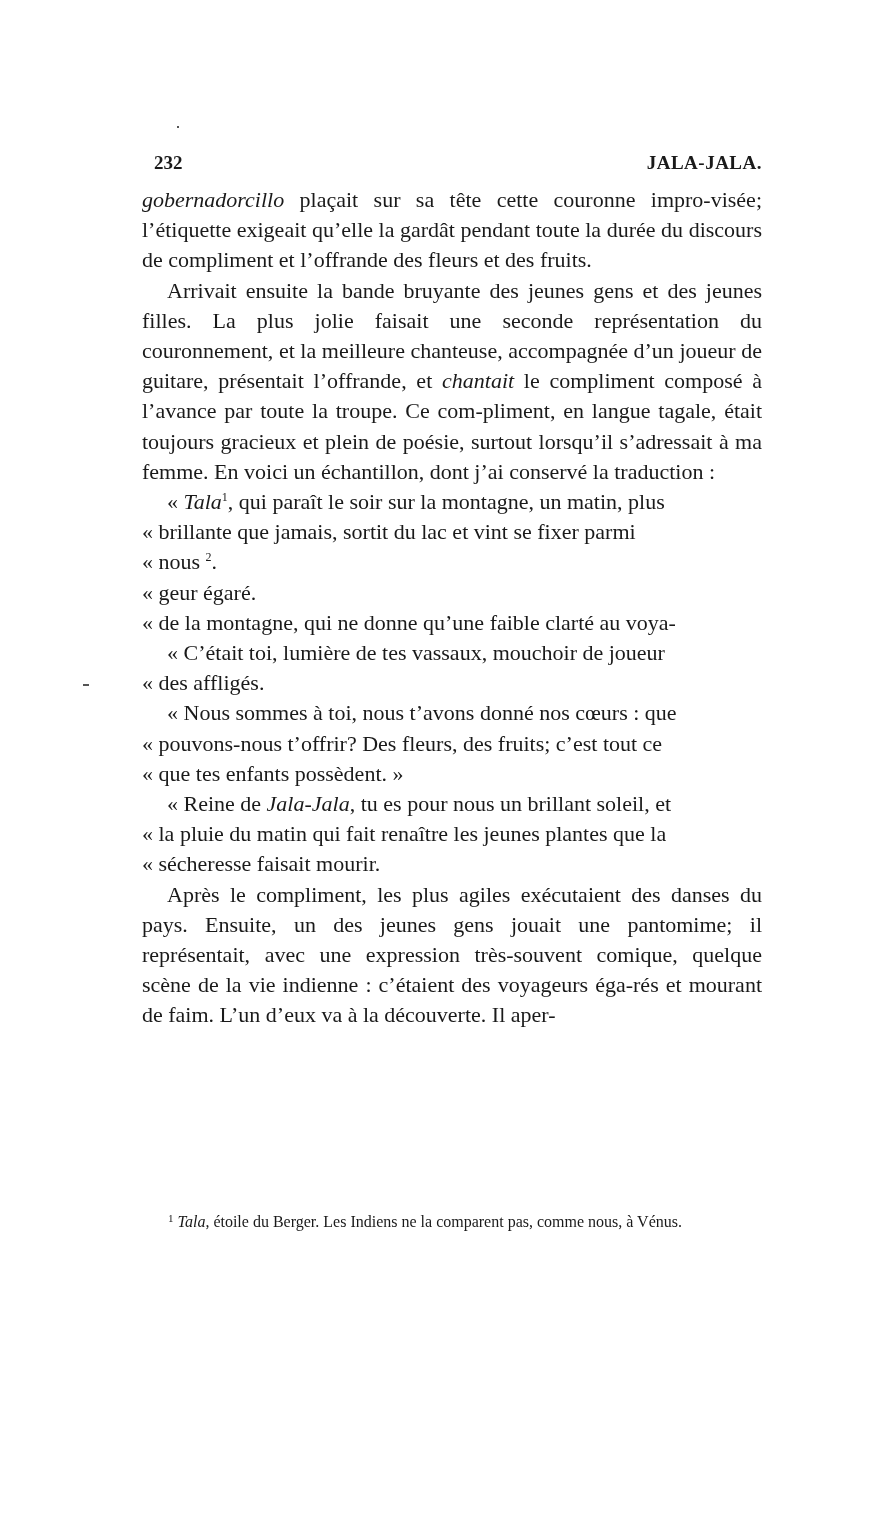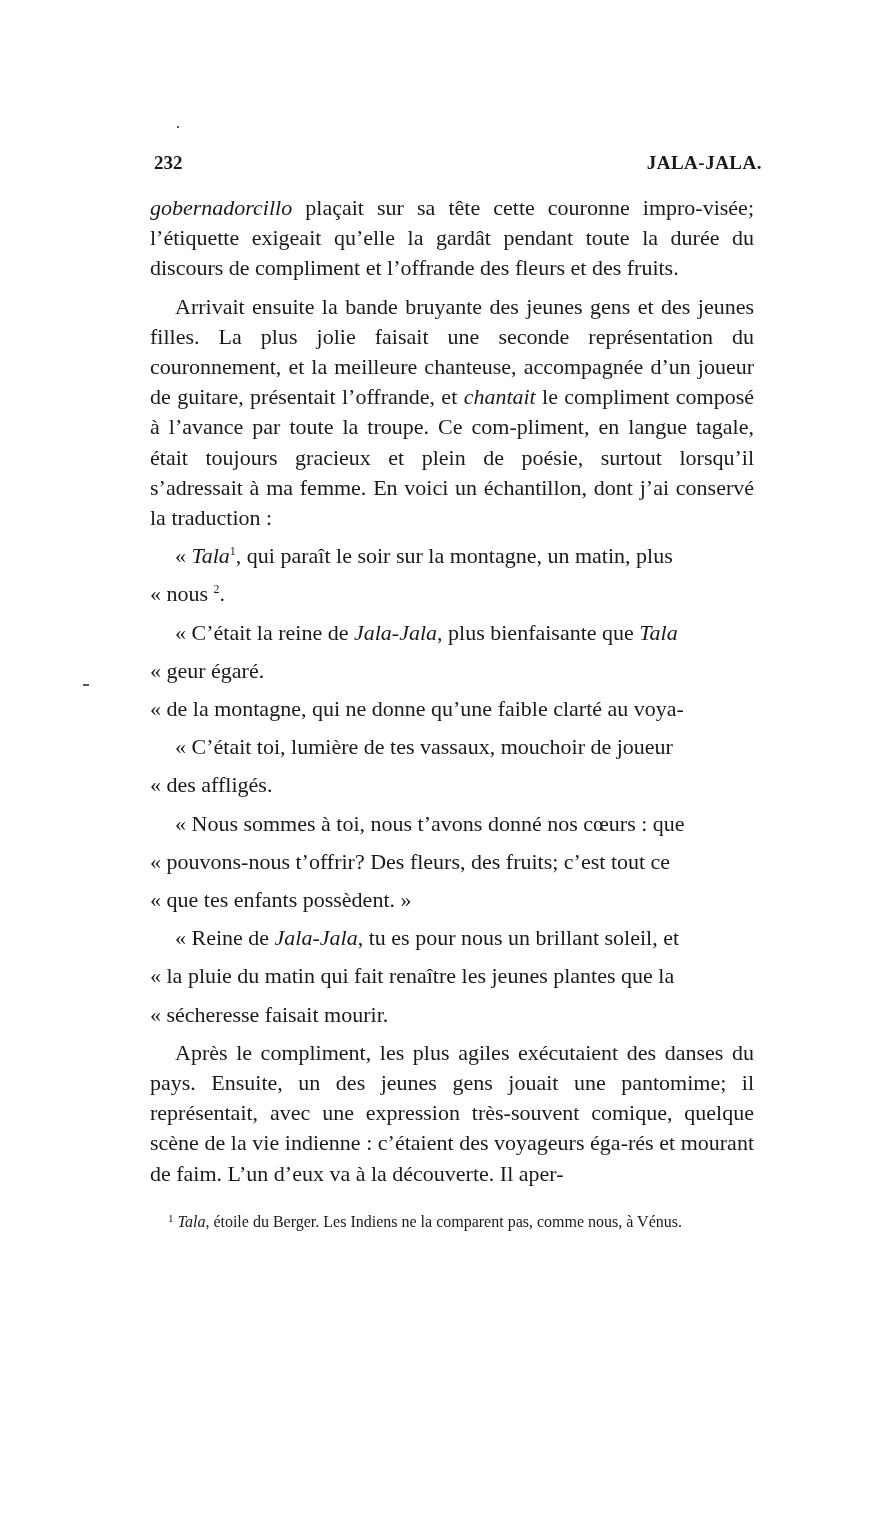--- a/index.html
+++ b/index.html
@@ -6,21 +6,21 @@
   body { width:872px; height:1539px; position:relative; overflow:hidden;
          font-family:"Liberation Serif", "DejaVu Serif", serif; color:#1a1a1a; }
   .page { position:absolute; left:0; top:0; width:872px; height:1539px; }
   .speck { position:absolute; background:#555; }
   .header { position:absolute; left:142px; top:152px; width:620px; height:24px;
             font-size:19px; font-weight:bold; }
   .header .num { position:absolute; left:0; top:0;margin-left:12px; }
   .header .title { position:absolute; left:0; width:100%; text-align:right; top:0; letter-spacing:0.5px; }
   .body { position:absolute; left:142px; top:185px; width:620px;
           font-size:22px; line-height:30.2px; text-align:justify; }
-  .body p { margin:8px; }
+  .body p { margin:0; }
   .indent { text-indent:25px; }
   .verse { padding-left:0; }
   .verse .first { text-indent:25px; }
   em { font-style:italic; }
   sup { font-size:12px; vertical-align:8px; line-height:0; }
   .footnotes { position:absolute; left:142px; top:1202px; width:620px;
                font-size:16px; line-height:23px; text-align:justify; }
   .footnotes p { margin:8px; text-indent:18px; }
   .footnotes sup { font-size:11px; vertical-align:5px; }
 </style>
@@ -36,25 +36,25 @@
     <span class="title">JALA-JALA.</span>
   </div>
 
   <div class="body">
     <p><em>gobernadorcillo</em><span> plaçait sur sa tête cette couronne impro-visée; l’étiquette exigeait qu’elle la gardât pendant toute la durée du discours de compliment et l’offrande des fleurs et des fruits.</span></p>
 
     <p class="indent"><span>Arrivait ensuite la bande bruyante des jeunes gens et des jeunes filles. La plus jolie faisait une seconde représentation du couronnement, et la meilleure chanteuse, accompagnée d’un joueur de guitare, présentait l’offrande, et </span><em>chantait</em><span> le compliment composé à l’avance par toute la troupe. Ce com-pliment, en langue tagale, était toujours gracieux et plein de poésie, surtout lorsqu’il s’adressait à ma femme. En voici un échantillon, dont j’ai conservé la traduction :</span></p>
 
     <div class="verse">
       <p class="first"><span>« </span><em>Tala</em><sup>1</sup><span>, qui paraît le soir sur la montagne, un matin, plus</span></p>
+      <p><span>« brillante que jamais, sortit du lac et vint se fixer parmi</span></p>
       <p><span>« nous </span><sup>2</sup><span>.</span></p>
     </div>
 
     <div class="verse">
-      <p class="first"><span>« C’était la reine de </span><em>Jala-Jala</em><span>, plus bienfaisante que </span><em>Tala</em></p>
       <p><span>« geur égaré.</span></p>
       <p><span>« de la montagne, qui ne donne qu’une faible clarté au voya-</span></p>
     </div>
 
     <div class="verse">
       <p class="first"><span>« C’était toi, lumière de tes vassaux, mouchoir de joueur</span></p>
       <p><span>« des affligés.</span></p>
     </div>
 
     <div class="verse">

